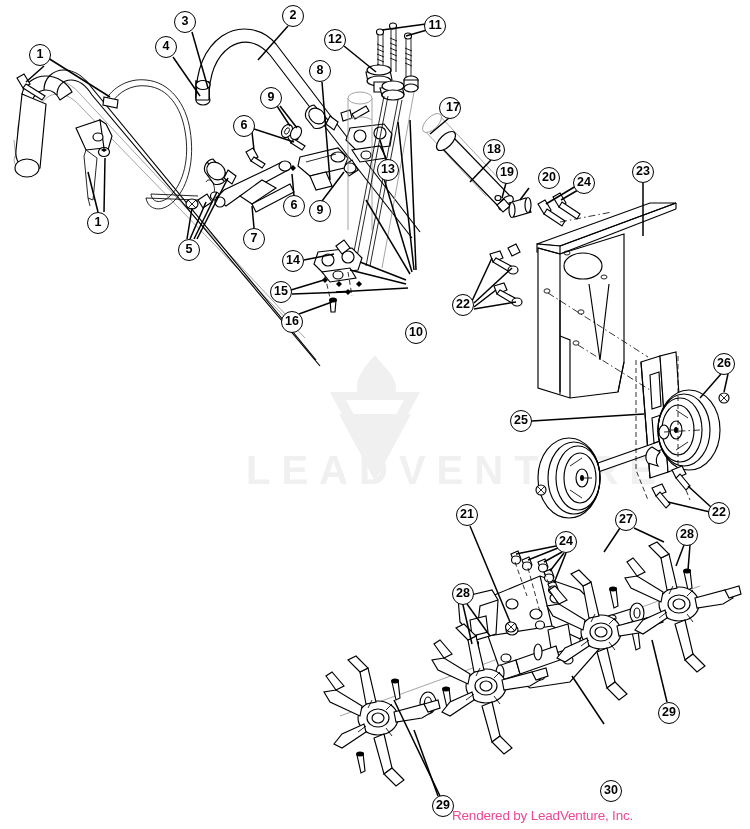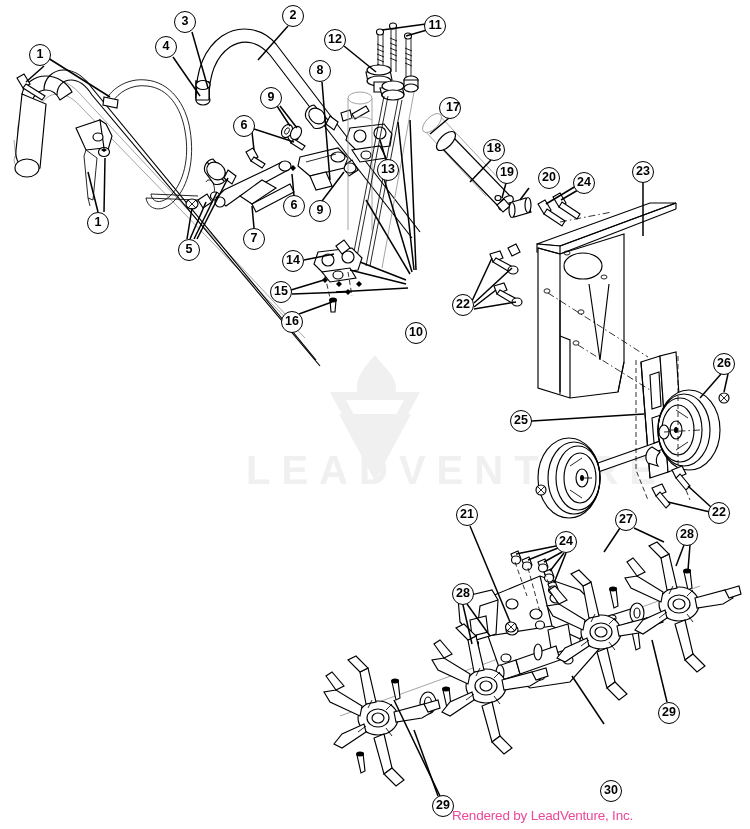--- a/index.html
+++ b/index.html
@@ -670,21 +670,21 @@
       <div class="callout" style="left: 271px; top: 98px;">9</div>
       <div class="callout" style="left: 320px; top: 211px;">9</div>
       <div class="callout" style="left: 416px; top: 282px; margin-top: 40px;">10</div>
       <div class="callout" style="left: 435px; top: 26px;">11</div>
       <div class="callout" style="left: 335px; top: 40px;">12</div>
       <div class="callout" style="left: 388px; top: 170px;">13</div>
       <div class="callout" style="left: 293px; top: 261px;">14</div>
       <div class="callout" style="left: 281px; top: 292px;">15</div>
       <div class="callout" style="left: 292px; top: 322px;">16</div>
       <div class="callout" style="left: 450px; top: 108px; text-align: right;">17</div>
-      <div class="callout" style="left: 494px; top: 150px; font-family: Liberation Mono, monospace;">18</div>
+      <div class="callout" style="left: 494px; top: 150px;">18</div>
       <div class="callout" style="left: 507px; top: 173px;">19</div>
       <div class="callout" style="left: 530px; top: 178px; margin-left: 8px;">20</div>
       <div class="callout" style="left: 467px; top: 515px;">21</div>
       <div class="callout" style="left: 463px; top: 305px;">22</div>
       <div class="callout" style="left: 719px; top: 513px;">22</div>
       <div class="callout" style="left: 643px; top: 172px; text-align: center;">23</div>
       <div class="callout" style="left: 584px; top: 183px;">24</div>
       <div class="callout" style="left: 566px; top: 542px;">24</div>
       <div class="callout" style="left: 521px; top: 421px; text-align: center;">25</div>
       <div class="callout" style="left: 724px; top: 364px;">26</div>

